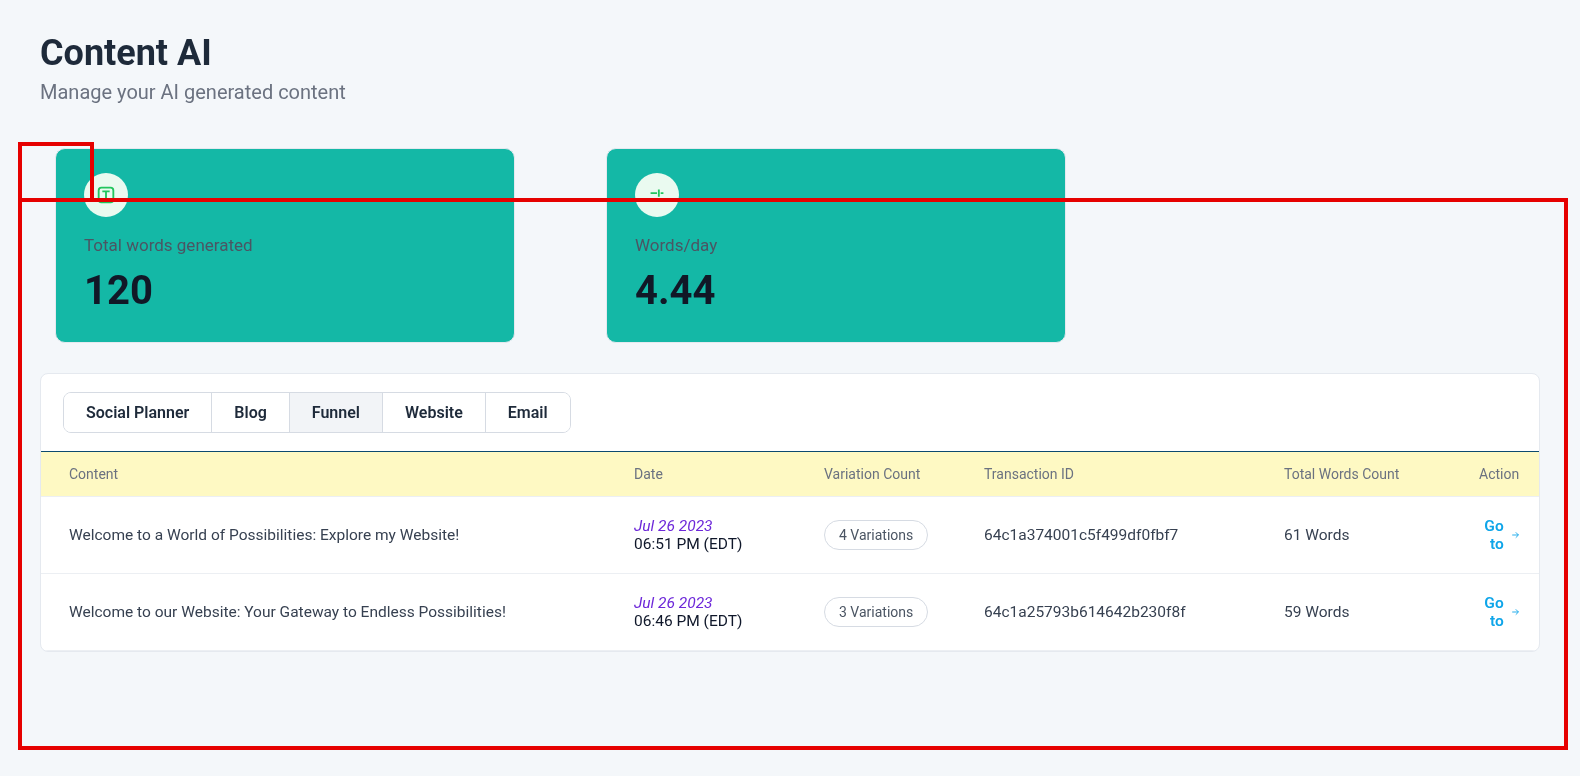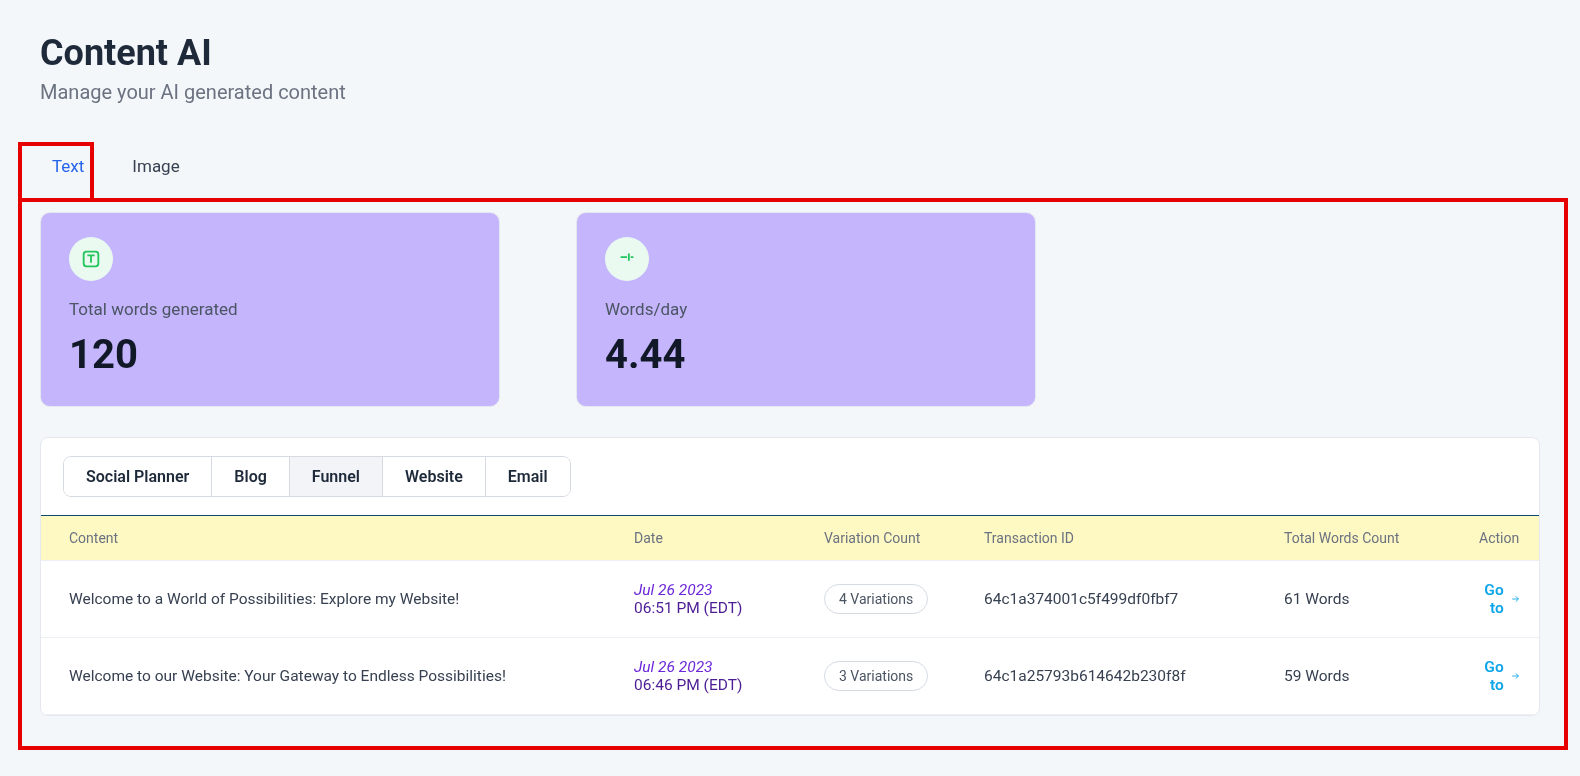--- a/index.html
+++ b/index.html
@@ -65,25 +65,26 @@
     pointer-events: none;
   }
 
   .stats-row {
     display: flex;
     gap: 76px;
     margin-top: 28px;
     margin-bottom: 30px;
   }
   .stat-card {
-    background: #c4b5fd;
+    background: #14b8a6;
     border: 1px solid #e5e9ef;
     border-radius: 10px;
     padding: 24px 28px 28px 28px;
     width: 460px;
+    margin-left: 15px;
   }
   .stat-icon-wrap {
     width: 44px;
     height: 44px;
     border-radius: 50%;
     background: #eafaf0;
     display: flex;
     align-items: center;
     justify-content: center;
     margin-bottom: 18px;
@@ -150,21 +151,21 @@
     font-size: 15.5px;
     color: #374151;
   }
   .col-content { flex: 0 0 565px; }
   .col-date    { flex: 0 0 190px; }
   .col-var     { flex: 0 0 160px; }
   .col-txn     { flex: 0 0 300px; }
   .col-words   { flex: 0 0 195px; }
   .col-action  { flex: 1; text-align: right; }
   .date-time .d1 { color: #6d28d9; font-style: italic; }
-  .date-time .d2 { color: #4c1d95; }
+  .date-time .d2 { color: #0f172a; }
   .var-pill {
     display: inline-block;
     padding: 6px 14px;
     border: 1px solid #d6dbe3;
     border-radius: 999px;
     font-size: 14px;
     color: #4b5563;
     background: #fff;
   }
   .goto-link {
@@ -178,24 +179,20 @@
   .goto-link svg { width: 16px; height: 16px; stroke: #0ea5e9; }
 </style>
 </head>
 <body>
 
 <div class="page">
 
   <h1 class="page-title">Content AI</h1>
   <div class="page-subtitle">Manage your AI generated content</div>
 
-  <div class="tabs">
-    <div class="tab active">Text</div>
-    <div class="tab">Image</div>
-  </div>
 
   <div class="tab-highlight"></div>
   <div class="content-highlight"></div>
 
   <div class="stats-row">
     <div class="stat-card">
       <div class="stat-icon-wrap">
         <svg viewBox="0 0 24 24" fill="none" stroke="#22c55e" stroke-width="2">
             <rect x="4" y="4" width="16" height="16" rx="3"></rect>
             <path d="M8 8h8M12 8v8"></path>

